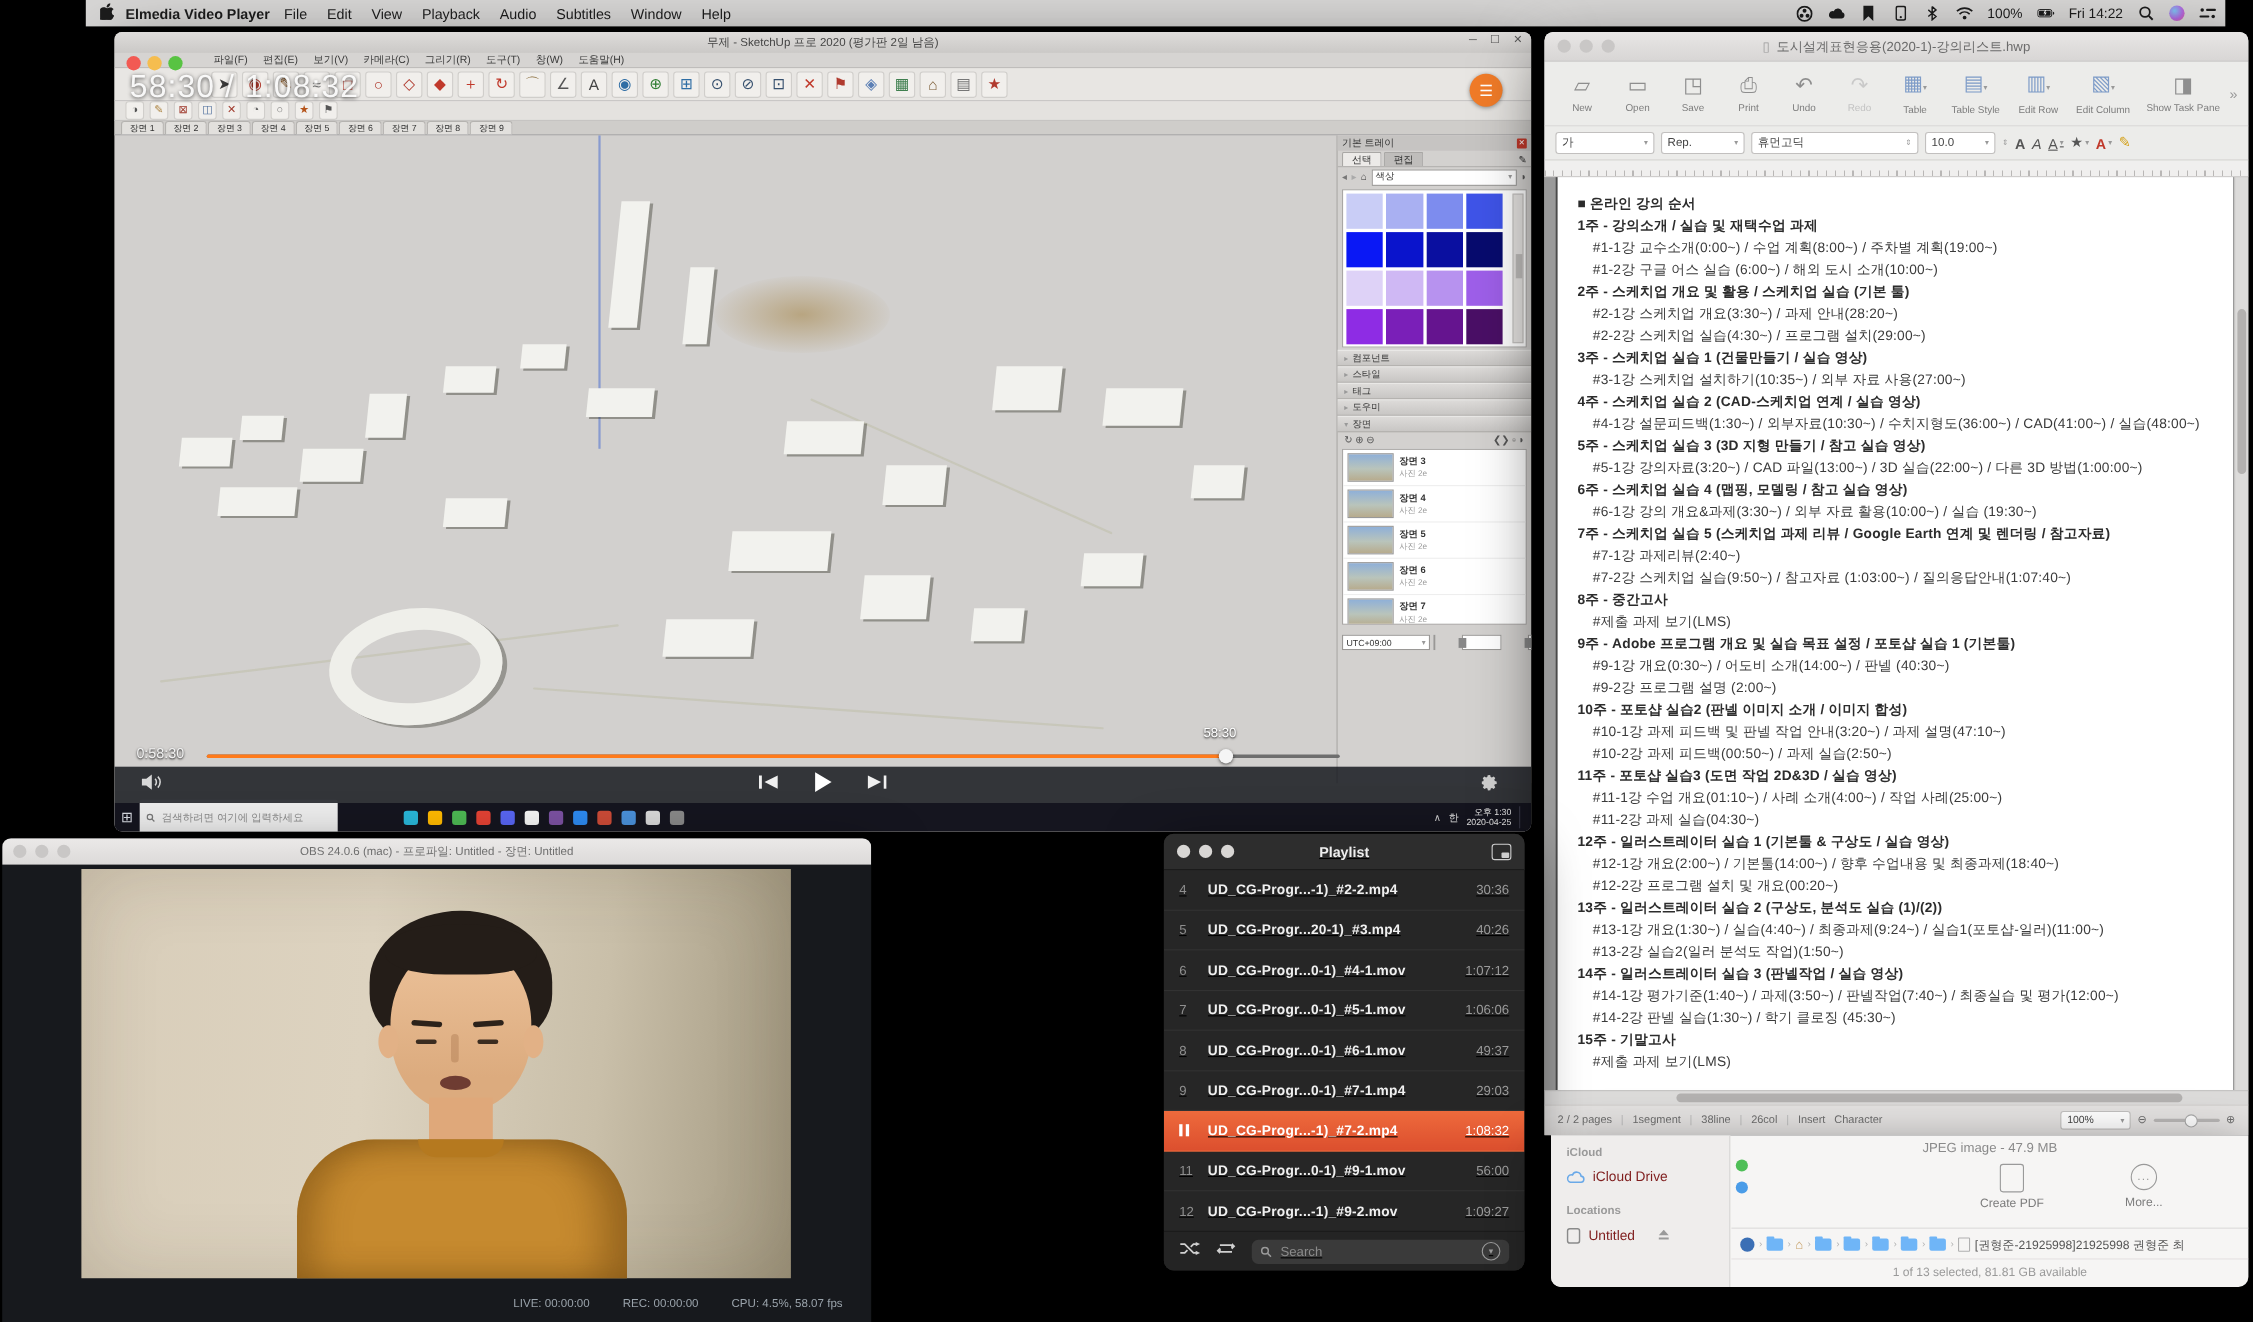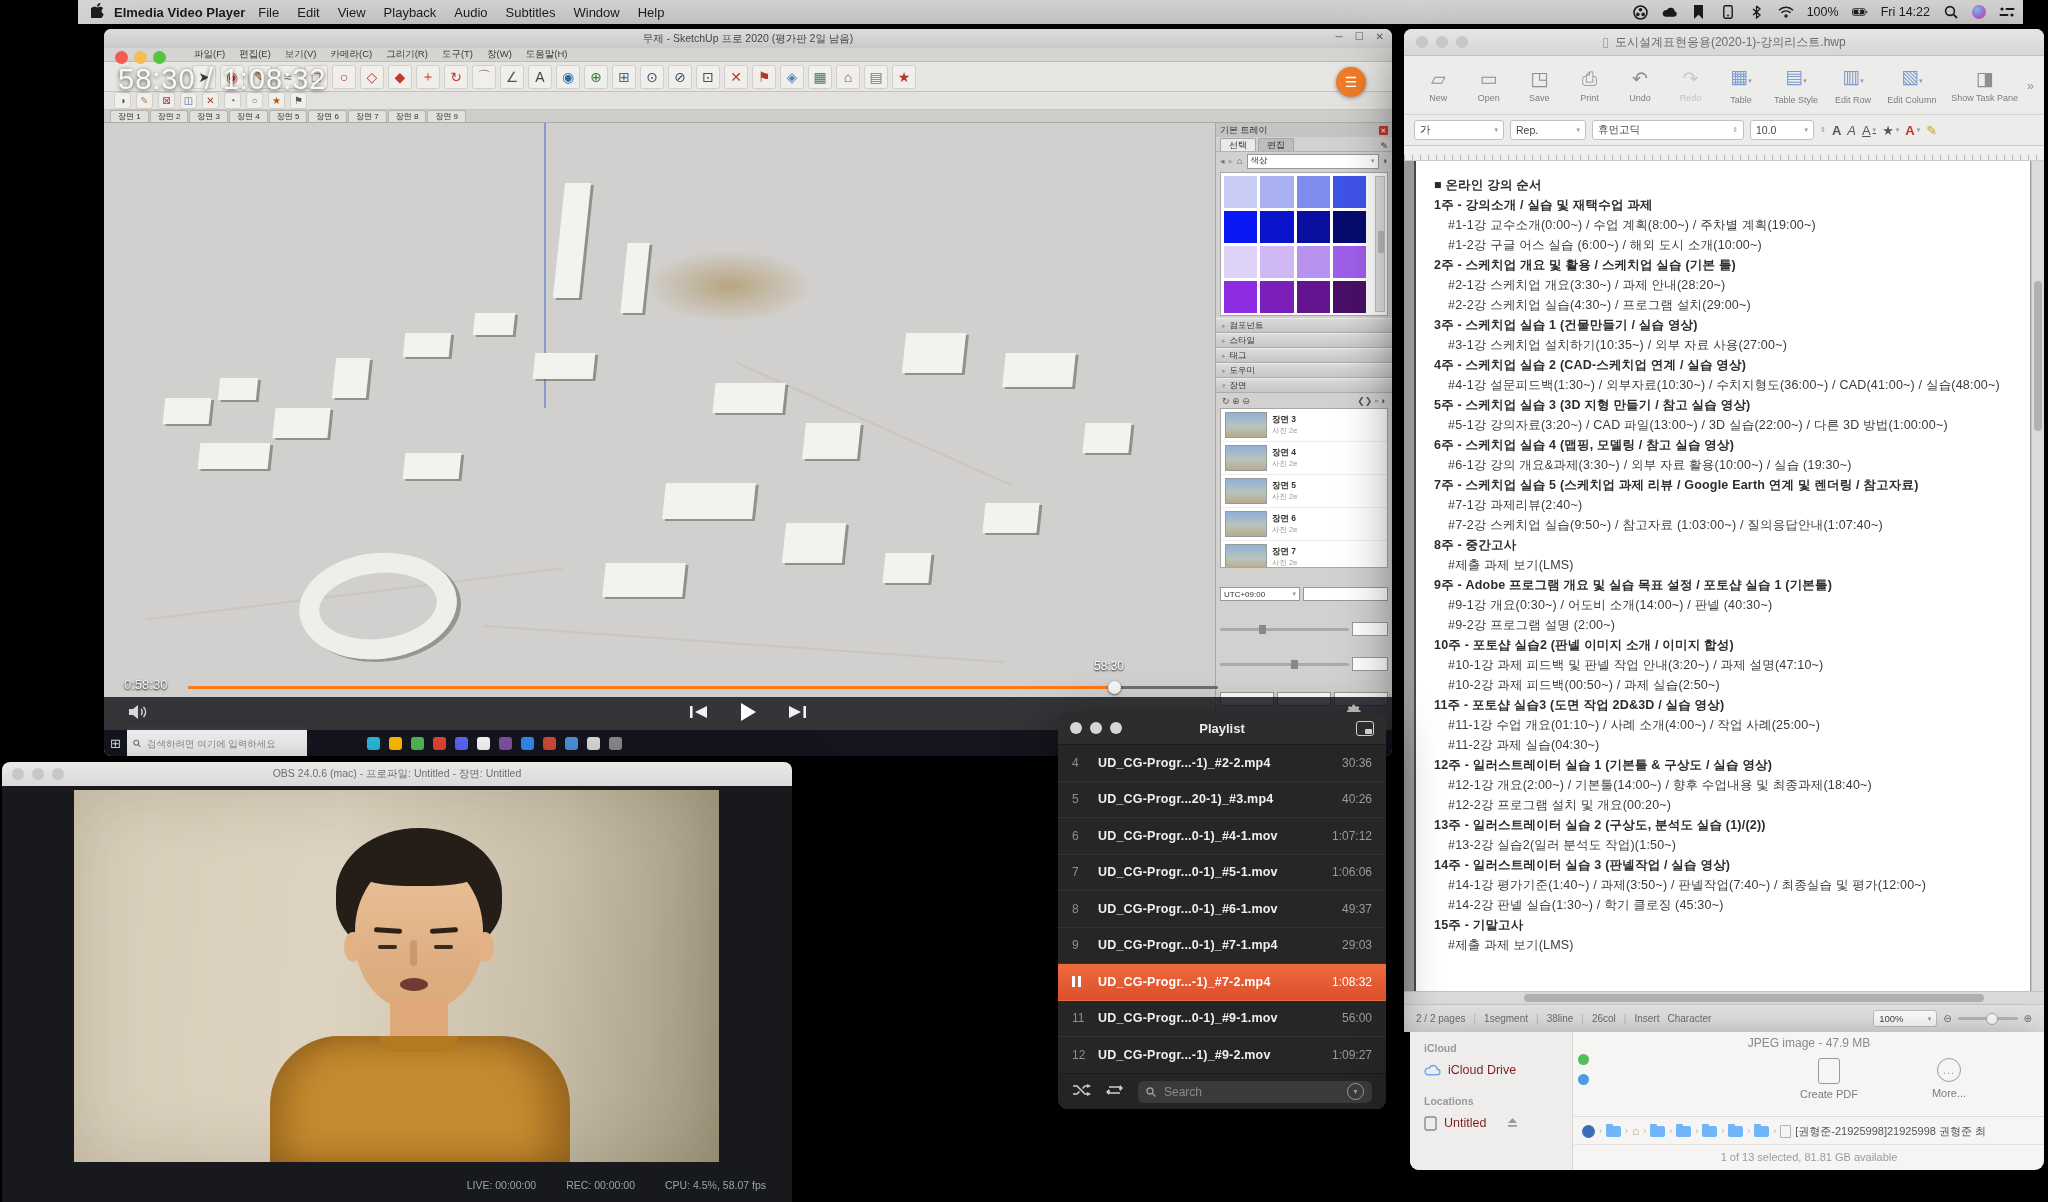--- a/index.html
+++ b/index.html
@@ -65,21 +65,21 @@
   .sw-bar{position:absolute;right:2px;top:3px;bottom:3px;width:8px;background:#e4e2e0;border:1px solid #c3c1bf;}
   .sw-thumb{position:absolute;right:3px;top:58px;width:6px;height:22px;background:#bdbbb9;}
   .tr-sec{height:13px;display:flex;align-items:center;gap:4px;padding:0 6px;background:linear-gradient(#dddbd9,#c8c6c4);
           border-top:1px solid #eceae8;border-bottom:1px solid #aeacaa;font-size:8.5px;}
   .tr-mini{height:15px;display:flex;align-items:center;gap:6px;padding:0 6px;font-size:9px;color:#555;justify-content:space-between;}
   .scn-list{background:#fff;border:1px solid #a9a7a5;margin:0 4px;height:158px;overflow:hidden;}
   .scn-item{display:flex;gap:5px;padding:3px 4px;align-items:center;border-bottom:1px solid #eee;}
   .scn-thumb{width:40px;height:24px;background:linear-gradient(180deg,#8fb0d8 0%,#b9c4bb 55%,#b7ab8d 100%);border:1px solid #999;}
   .scn-name{font-weight:700;font-size:8.5px;}
   .scn-sub{font-size:7.5px;color:#999;}
-  .shadow-pan{margin:19px 4px;display:flex;flex-direction:column;gap:21px;}
+  .shadow-pan{margin:9px 4px;display:flex;flex-direction:row;gap:21px;}
   .sh-row{display:flex;gap:3px;align-items:center;}
   .sh-sel{height:12px;background:#fff;border:1px solid #9a9896;font-size:8px;display:flex;align-items:center;padding:0 3px;flex:0 0 72px;justify-content:space-between;}
   .sh-box{height:12px;background:#fff;border:1px solid #9a9896;flex:1;}
   .sh-slider{flex:1;height:3px;background:#aaa;border-radius:2px;position:relative;}
   .sh-knob{position:absolute;top:-3px;width:7px;height:9px;background:#888;left:30%;}
 
   
   .lights{left:11px;top:22px;display:flex;gap:6px;}
   .lt{width:13px;height:13px;border-radius:50%;}
   .osd-time{left:14px;top:34px;font-size:29px;color:rgba(255,255,255,.92);text-shadow:0 1px 4px rgba(0,0,0,.7);letter-spacing:1px;}
@@ -135,22 +135,22 @@
   .hwp-hsb{height:12px;background:#dcdbda;border-top:1px solid #c4c2c1;position:relative;}
   .hwp-hsb i{position:absolute;top:2px;height:8px;left:120px;width:460px;background:#b3b1b0;border-radius:4px;}
   .hwp-status{height:27px;background:#e4e2e1;border-top:1px solid #c9c7c6;display:flex;align-items:center;gap:8px;
               padding:0 12px;font-size:10px;color:#6e6e6e;}
   .hs-sep{color:#bbb;}
   .hs-zoom{margin-left:auto;display:flex;align-items:center;gap:6px;}
   .hs-slider{width:60px;height:3px;background:#b9b7b6;border-radius:2px;position:relative;}
   .hs-slider i{position:absolute;left:28px;top:-4px;width:10px;height:10px;background:#fdfdfd;border:1px solid #aaa;border-radius:50%;}
 
   
-  .plist{left:1058px;top:712px;width:328px;height:397px;background:#262626;border-radius:9px;overflow:hidden;
-         box-shadow:0 18px 50px rgba(0,0,0,.65);display:flex;flex-direction:column;}
+  .plist{left:1058px;top:758px;width:328px;height:397px;background:#262626;border-radius:9px;overflow:hidden;
+         box-shadow:0 18px 50px rgba(0,0,0,.65);display:flex;flex-direction:column;text-decoration:underline;}
   .pl-title{height:32px;display:flex;align-items:center;position:relative;justify-content:center;
             background:#2d2d2d;border-bottom:1px solid #1b1b1b;color:#ededed;font-size:13px;font-weight:700;}
   .pl-dots{position:absolute;left:12px;display:flex;gap:8px;}
   .pl-dots i{width:12px;height:12px;border-radius:50%;background:#d8d6d4;}
   .pl-pip{position:absolute;right:12px;width:16px;height:13px;border:1.6px solid #cfcfcf;border-radius:3px;}
   .pl-pip::after{content:"";position:absolute;right:1px;bottom:1px;width:7px;height:5px;background:#cfcfcf;border-radius:1px;}
   .pl-rows{flex:1;overflow:hidden;}
   .pl-row{height:36.5px;display:flex;align-items:center;padding:0 14px;box-sizing:border-box;border-bottom:1px solid #323232;}
   .pl-num{width:26px;color:#8f8f8f;font-size:12px;}
   .pl-pause{display:none;width:26px;}
@@ -744,20 +744,21 @@
         <div class="doc-line b">10주 - 포토샵 실습2 (판넬 이미지 소개 / 이미지 합성)</div>
         <div class="doc-line s">#10-1강 과제 피드백 및 판넬 작업 안내(3:20~) / 과제 설명(47:10~)</div>
         <div class="doc-line s">#10-2강 과제 피드백(00:50~) / 과제 실습(2:50~)</div>
         <div class="doc-line b">11주 - 포토샵 실습3 (도면 작업 2D&amp;3D / 실습 영상)</div>
         <div class="doc-line s">#11-1강 수업 개요(01:10~) / 사례 소개(4:00~) / 작업 사례(25:00~)</div>
         <div class="doc-line s">#11-2강 과제 실습(04:30~)</div>
         <div class="doc-line b">12주 - 일러스트레이터 실습 1 (기본툴 &amp; 구상도 / 실습 영상)</div>
         <div class="doc-line s">#12-1강 개요(2:00~) / 기본툴(14:00~) / 향후 수업내용 및 최종과제(18:40~)</div>
         <div class="doc-line s">#12-2강 프로그램 설치 및 개요(00:20~)</div>
         <div class="doc-line b">13주 - 일러스트레이터 실습 2 (구상도, 분석도 실습 (1)/(2))</div>
+        <div class="doc-line s">#13-1강 개요(1:30~) / 실습(4:40~) / 최종과제(9:24~) / 실습1(포토샵-일러)(11:00~)</div>
         <div class="doc-line s">#13-2강 실습2(일러 분석도 작업)(1:50~)</div>
         <div class="doc-line b">14주 - 일러스트레이터 실습 3 (판넬작업 / 실습 영상)</div>
         <div class="doc-line s">#14-1강 평가기준(1:40~) / 과제(3:50~) / 판넬작업(7:40~) / 최종실습 및 평가(12:00~)</div>
         <div class="doc-line s">#14-2강 판넬 실습(1:30~) / 학기 클로징 (45:30~)</div>
         <div class="doc-line b">15주 - 기말고사</div>
         <div class="doc-line s">#제출 과제 보기(LMS)</div>
       </div>
     <div class="hwp-vsb">
         <i></i>
       </div>

